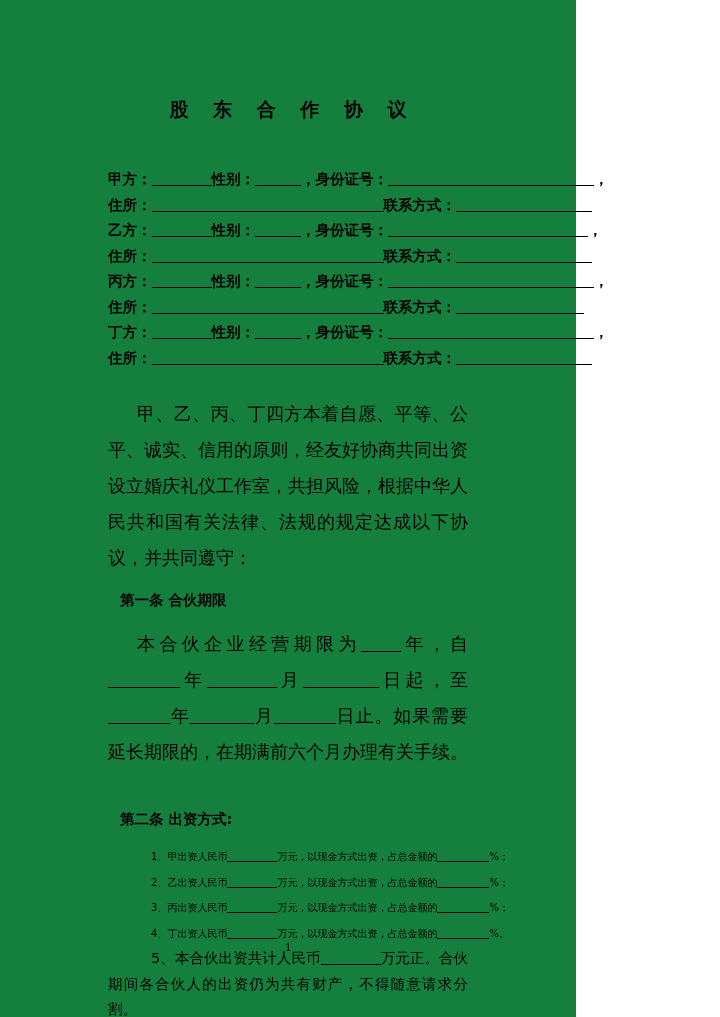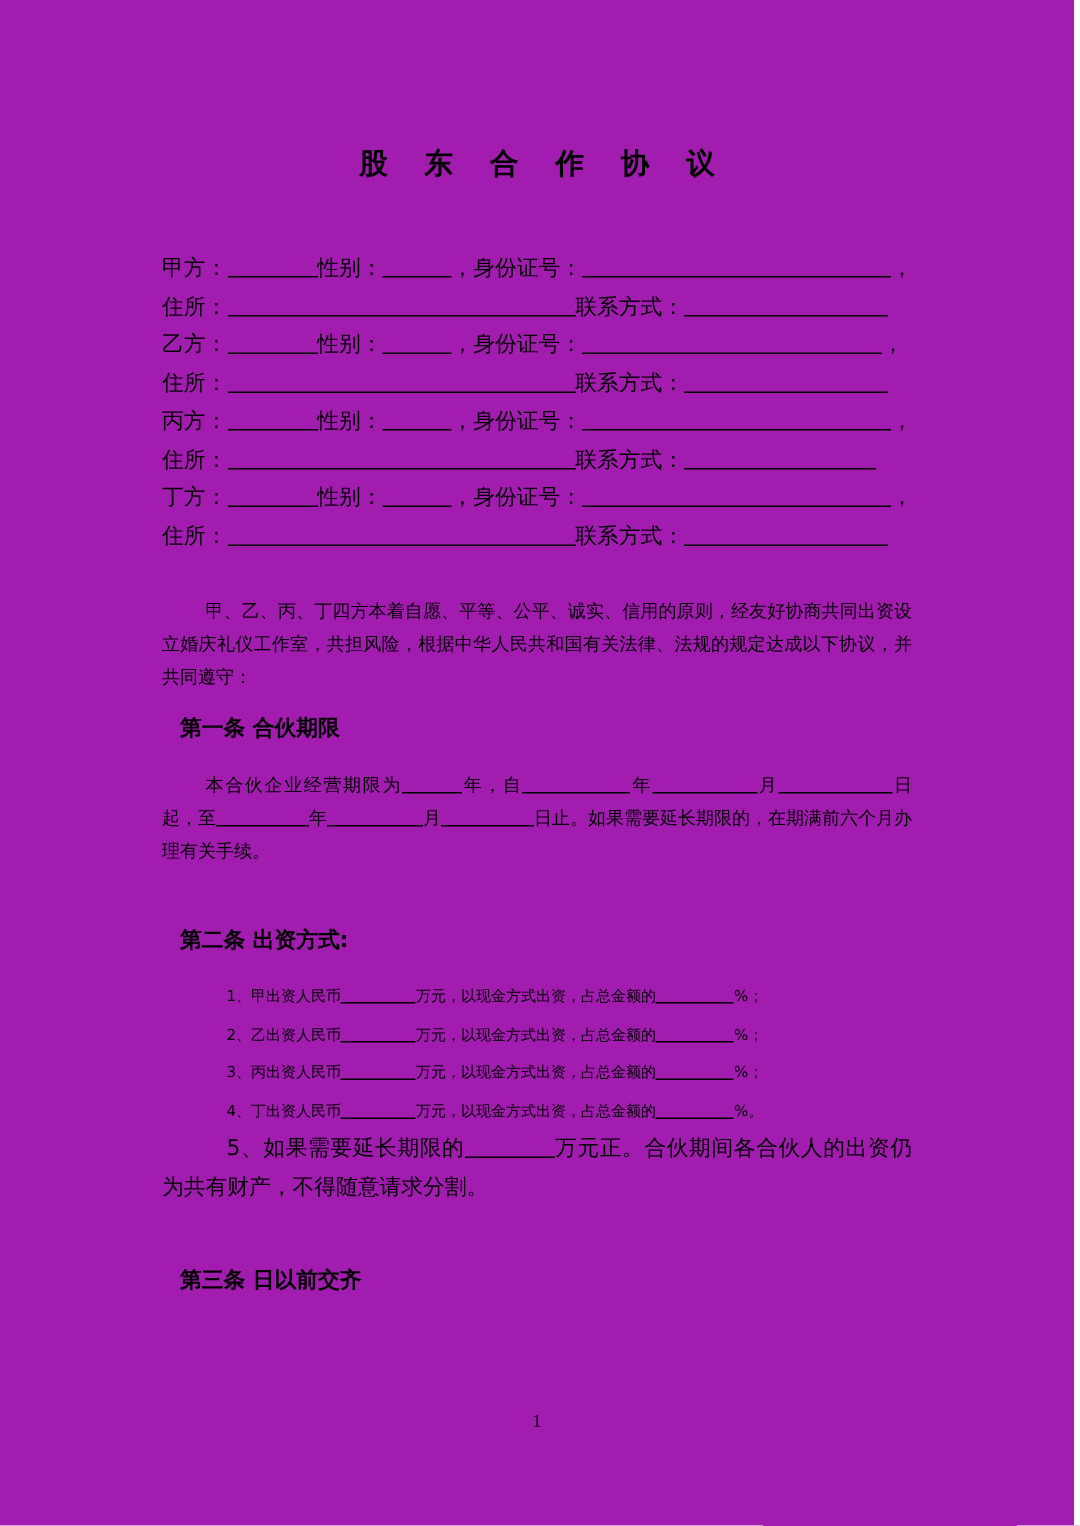--- a/index.html
+++ b/index.html
@@ -11,23 +11,23 @@
     width: 720px;
     height: 1017px;
     position: relative;
     font-family: "DejaVu Sans", "Liberation Sans", sans-serif;
     color: #000000;
     overflow: hidden;
   }
   .page {
     position: absolute;
     top: 0; left: 0;
-    width: 716px;
+    width: 576px;
     height: 1017px;
-    background: #a21caf;
+    background: #15803d;
     box-sizing: border-box;
     padding: 0 108px;
   }
   .doc-title {
     text-align: center;
     font-size: 19px;
     font-weight: bold;
     letter-spacing: 9px;
     margin: 0;
     padding-top: 95px;
@@ -36,38 +36,39 @@
     white-space: pre;
   }
   .party-block {
     margin-top: 44px;
   }
   .line {
     font-size: 14.5px;
     line-height: 25.5px;
     white-space: nowrap;
     letter-spacing: 0px;
+    font-weight: bold;
   }
   .blank {
     display: inline-block;
     border-bottom: 1px solid #000;
     height: 14px;
     vertical-align: -2px;
   }
   .b-sex      { width: 60px; }
   .b-sexval   { width: 46px; }
   .b-id       { width: 206px; }
   .b-id-wide  { width: 200px; }
   .b-addr     { width: 232px; }
   .b-contact  { width: 136px; }
   .b-contact2 { width: 128px; }
 
   .body-para {
-    font-size: 12px;
-    line-height: 22px;
+    font-size: 18px;
+    line-height: 36px;
     text-align: justify;
     text-justify: inter-ideograph;
     text-indent: 29px;
     margin: 0;
   }
   .section-head {
     font-size: 14.5px;
     line-height: 25.5px;
     font-weight: bold;
     margin: 12px;
@@ -164,21 +165,21 @@
   <div class="section-head">第二条  出资方式:</div>
 
   <div class="list-item"><span>1、</span><span>甲出资人民币</span><span class="blank b-money"></span><span>万元，以现金方式出资，占总金额的</span><span class="blank b-pct"></span><span>%；</span></div>
 
   <div class="list-item"><span>2、</span><span>乙出资人民币</span><span class="blank b-money"></span><span>万元，以现金方式出资，占总金额的</span><span class="blank b-pct"></span><span>%；</span></div>
 
   <div class="list-item"><span>3、</span><span>丙出资人民币</span><span class="blank b-money"></span><span>万元，以现金方式出资，占总金额的</span><span class="blank b-pct"></span><span>%；</span></div>
 
   <div class="list-item"><span>4、</span><span>丁出资人民币</span><span class="blank b-money"></span><span>万元，以现金方式出资，占总金额的</span><span class="blank b-pct"></span><span>%。</span></div>
 
-  <p class="list-wrap"><span>5、</span><span>如果需要延长期限的</span><span class="blank b-total"></span><span>万元正。合伙期间各合伙人的出资仍为共有财产，不得随意请求分割。</span></p>
+  <p class="list-wrap"><span>5、</span><span>本合伙出资共计人民币</span><span class="blank b-total"></span><span>万元正。合伙期间各合伙人的出资仍为共有财产，不得随意请求分割。</span></p>
 
 
   <div class="gap"></div>
 
   <div class="section-head">第三条  日以前交齐</div>
 
 
   <div class="page-number">1</div>
 
 </div>

